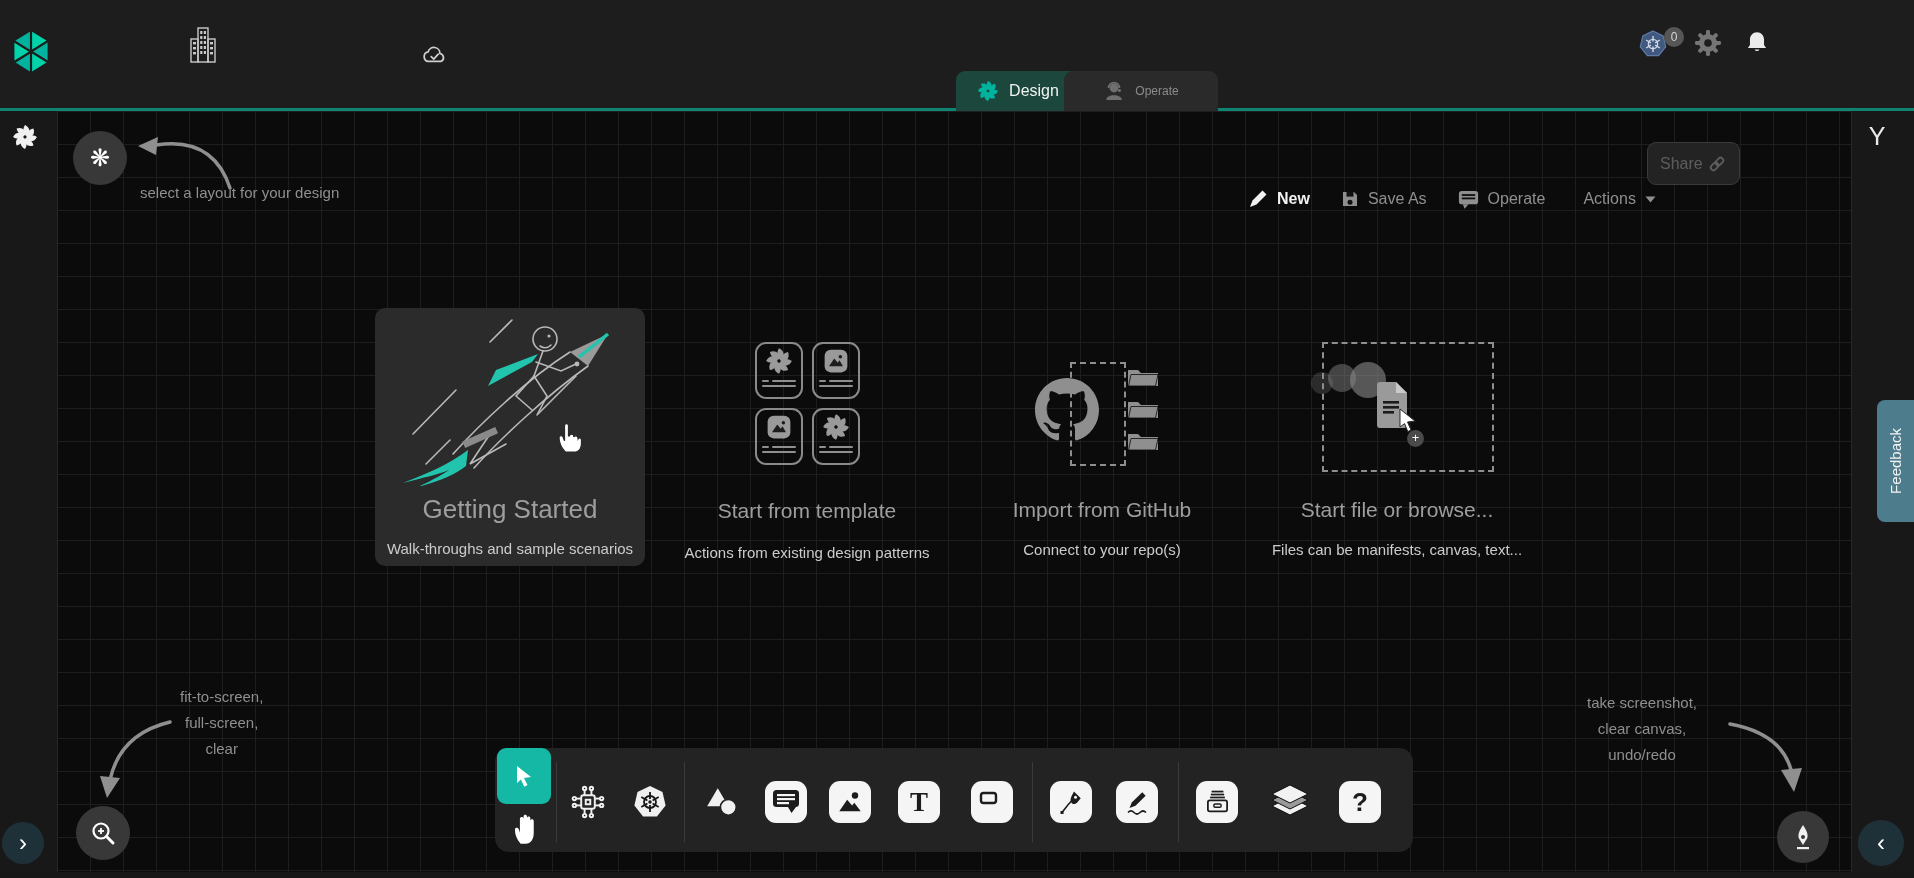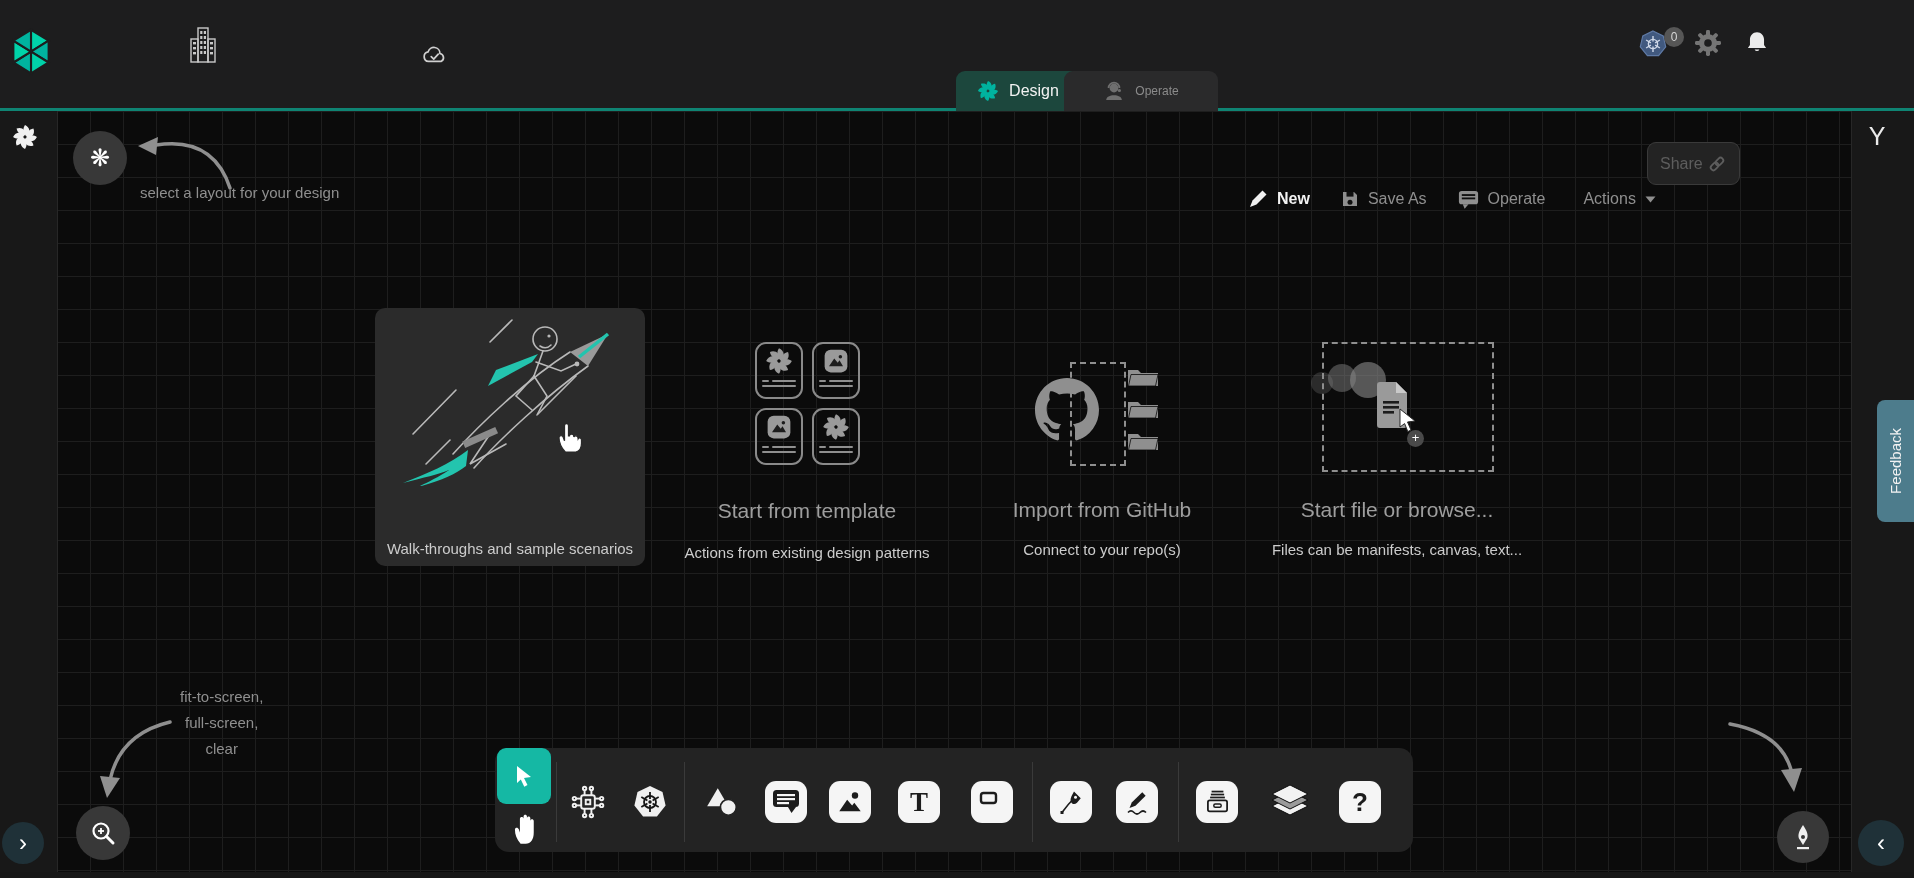--- a/index.html
+++ b/index.html
@@ -268,20 +268,21 @@
     <circle cx="179" cy="48" r="2.4" fill="#b9b9b9"></circle>
     <polygon points="172,36 210,18 190,50" fill="#9a9a9a"></polygon>
     <line x1="210" y1="18" x2="181" y2="41" stroke="#23c4ae" stroke-width="3.5"></line>
     <polygon points="140,38 98,54 90,70 134,46" fill="#23c4ae"></polygon>
     <path d="M70 134 C52 148 28 158 5 167 C27 161 39 159 51 154 C39 162 30 166 20 171 C42 165 58 158 68 150 Z" fill="#23c4ae"></path>
     <rect x="64" y="118" width="36" height="7" transform="rotate(-24 82 121)" fill="#8a8a8a"></rect>
   </svg>
   <svg class="abs" style="left:554px;top:418px;z-index:9" width="30" height="38" viewBox="0 0 24 30">
     <path d="M9 27 C5.5 23 4 19 4 15.5 C4 13.5 6.8 13.3 7.4 15.3 L8.4 18 L8.4 6 C8.4 3.8 11.6 3.8 11.6 6 L11.6 14 L12.4 14 C12.6 12.2 15.6 12.3 15.8 14.2 L15.9 15 C16.4 13.6 18.9 13.8 19.2 15.5 L19.3 16.4 C19.9 15.2 22 15.6 22 17.5 L22 20 C22 24 20 26.5 17.5 27 Z" fill="#fff" stroke="#2a2a2a" stroke-width="1"></path>
   </svg>
+  <div class="abs card-title" style="left:375px;top:494px;width:270px;font-size:26px">Getting Started</div>
   <div class="abs card-sub" style="left:365px;top:540px;width:290px">Walk-throughs and sample scenarios</div>
 
   <div class="abs" style="left:755px;top:342px;z-index:8;display:grid;grid-template-columns:48px 48px;grid-gap:9px">
     <div class="tile">
       <svg width="28" height="28" viewBox="-12 -12 24 24">
           <use href="#sym-spiral" fill="#9a9a9a"></use>
         </svg>
       <div class="tl-row">
           <div class="tl-a"></div>
           <div class="tl-b"></div>
@@ -364,20 +365,25 @@
   <div class="abs ann ann-lines" style="left:180px;top:684px">
     <div>fit-to-screen,</div>
     <div>full-screen,</div>
     <div>clear</div>
   </div>
   <svg class="abs" style="left:62px;top:708px;z-index:8" width="115" height="100" viewBox="0 0 115 100">
     <path d="M108 14 Q58 26 48 72" fill="none" stroke="#8f8f8f" stroke-width="3.5" stroke-linecap="round"></path>
     <polygon points="38,68 58,70 45,90" fill="#8f8f8f"></polygon>
   </svg>
 
+  <div class="abs ann ann-lines ann-r" style="left:1562px;top:690px;width:160px">
+    <div>take screenshot,</div>
+    <div>clear canvas,</div>
+    <div>undo/redo</div>
+  </div>
   <svg class="abs" style="left:1722px;top:712px;z-index:8" width="95" height="95" viewBox="0 0 95 95">
     <path d="M8 12 Q62 22 70 62" fill="none" stroke="#8f8f8f" stroke-width="3.5" stroke-linecap="round"></path>
     <polygon points="59,58 80,56 72,80" fill="#8f8f8f"></polygon>
   </svg>
 
   <div class="abs btb"></div>
   <div class="abs sel-tool">
     <svg width="22" height="24" viewBox="0 0 22 24">
       <path d="M4 2 L18 13 L11 14 L14.5 21 L11.3 22.7 L7.8 15.6 L4 19 Z" fill="#fff"></path>
     </svg>

